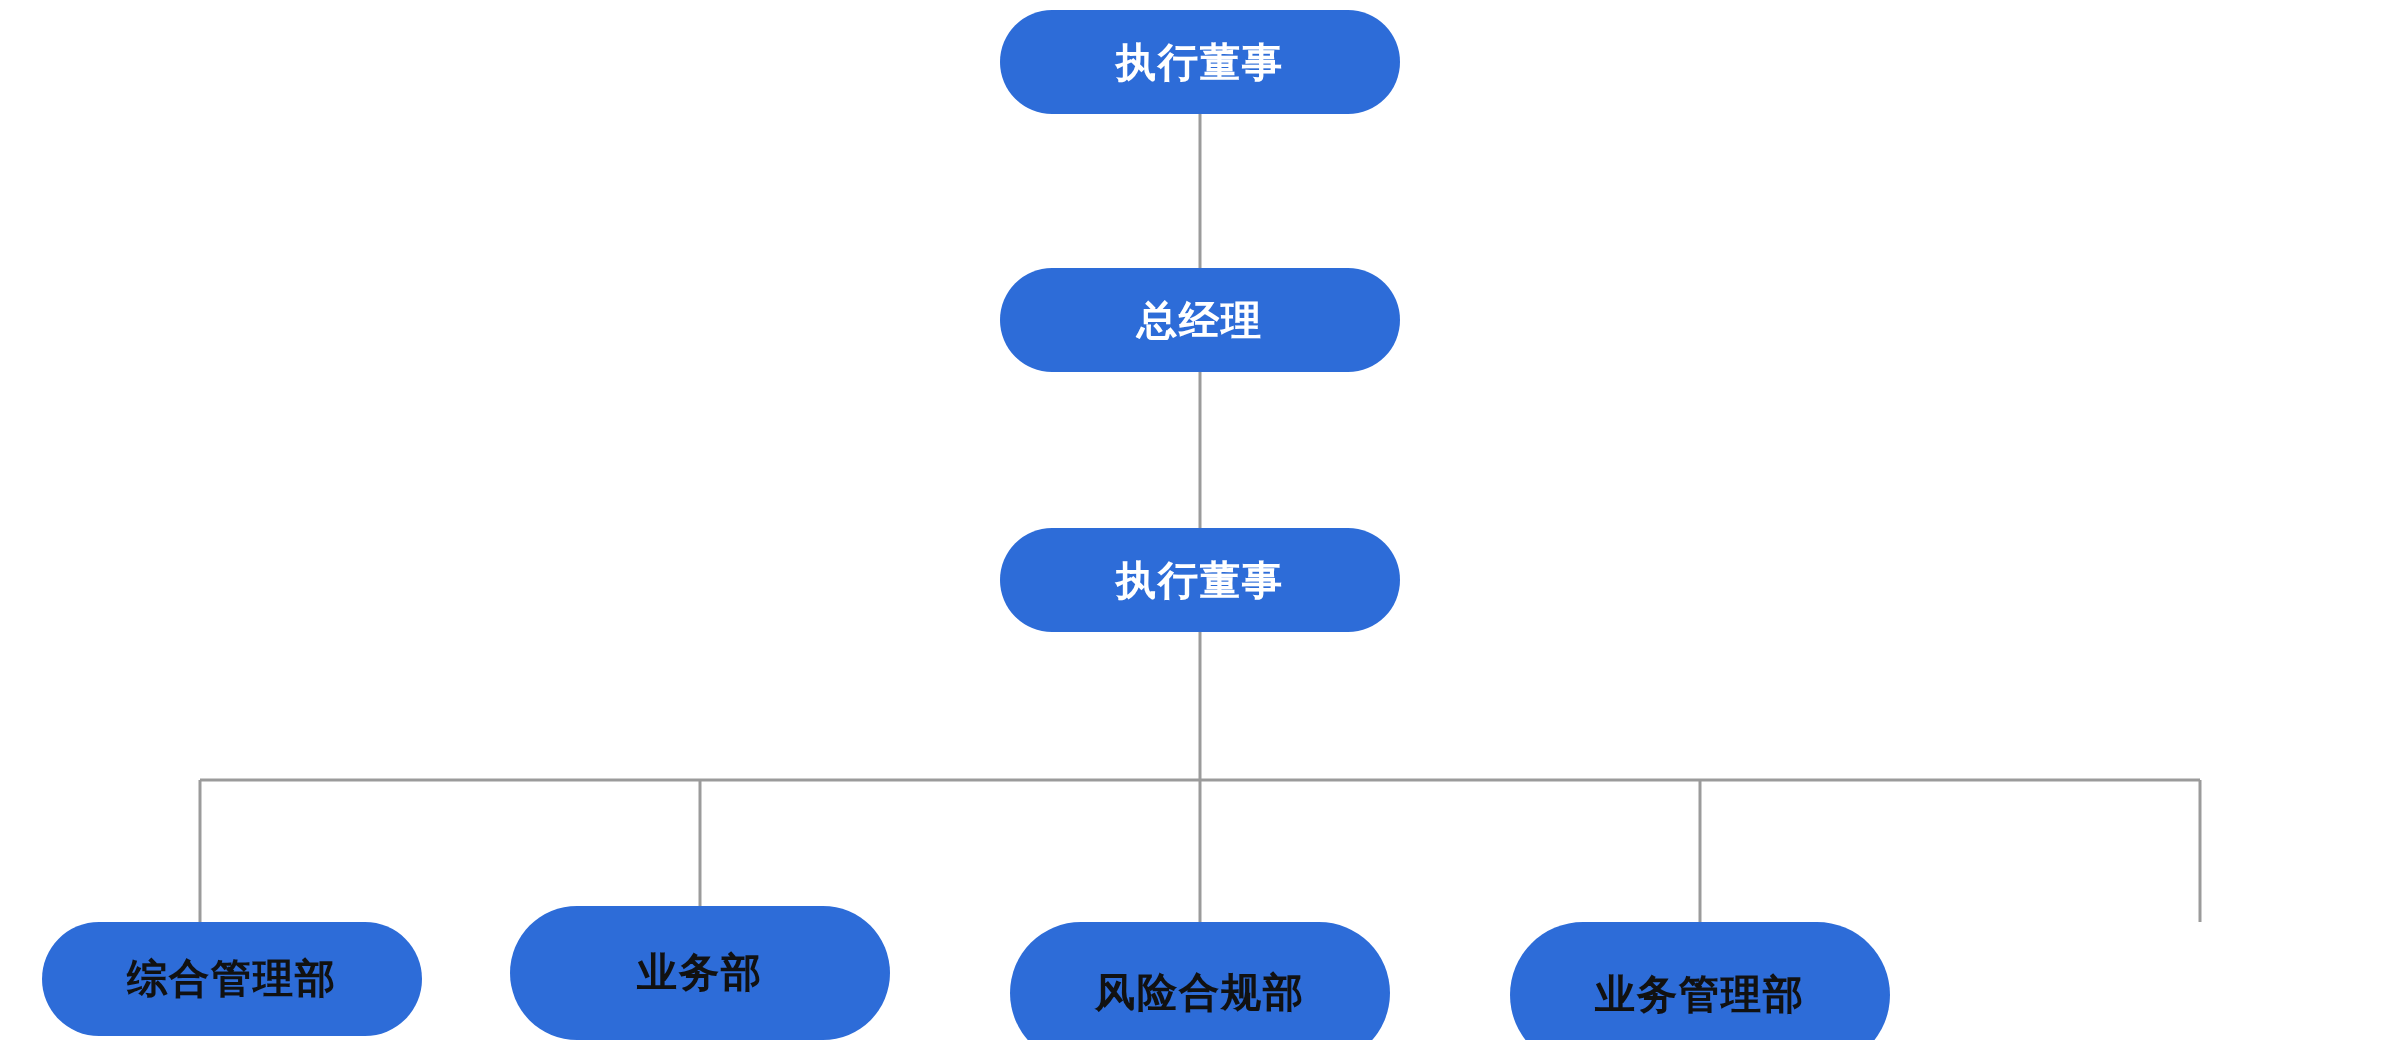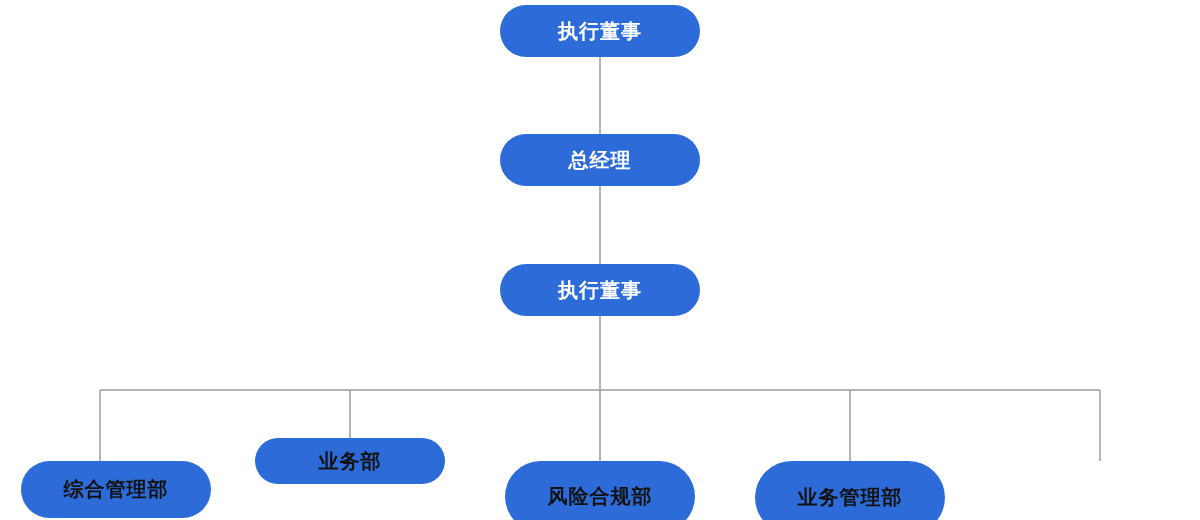--- a/index.html
+++ b/index.html
@@ -48,21 +48,21 @@
   .node.level .label{ color:var(--top-text); }
   .node.dept  .label{ color:var(--dept-text); }
 
   
   .n-exec   { left:500px; top:5px;   width:200px; height:52px; }
   .n-gm     { left:500px; top:134px; width:200px; height:52px; }
   .n-dgm    { left:500px; top:264px; width:200px; height:52px; }
 
   
   .d-admin  { left:21px;    top:461px; width:190px; height:57px; }
-  .d-biz    { left:255px;  top:438px; width:190px; height:46px; }
+  .d-biz    { left:255px;  top:453px; width:190px; height:67px; }
   .d-risk   { left:505px;  top:461px; width:190px; height:71px; }
   .d-bizmgmt{ left:755px;  top:461px; width:190px; height:73px;text-align:center; }
   .d-finance{ left:1005px; top:461px; width:190px; height:57px; }
 </style>
 </head>
 <body>
 
 <div class="canvas">
 
   <svg class="connectors" viewBox="0 0 1200 520" xmlns="http://www.w3.org/2000/svg">

